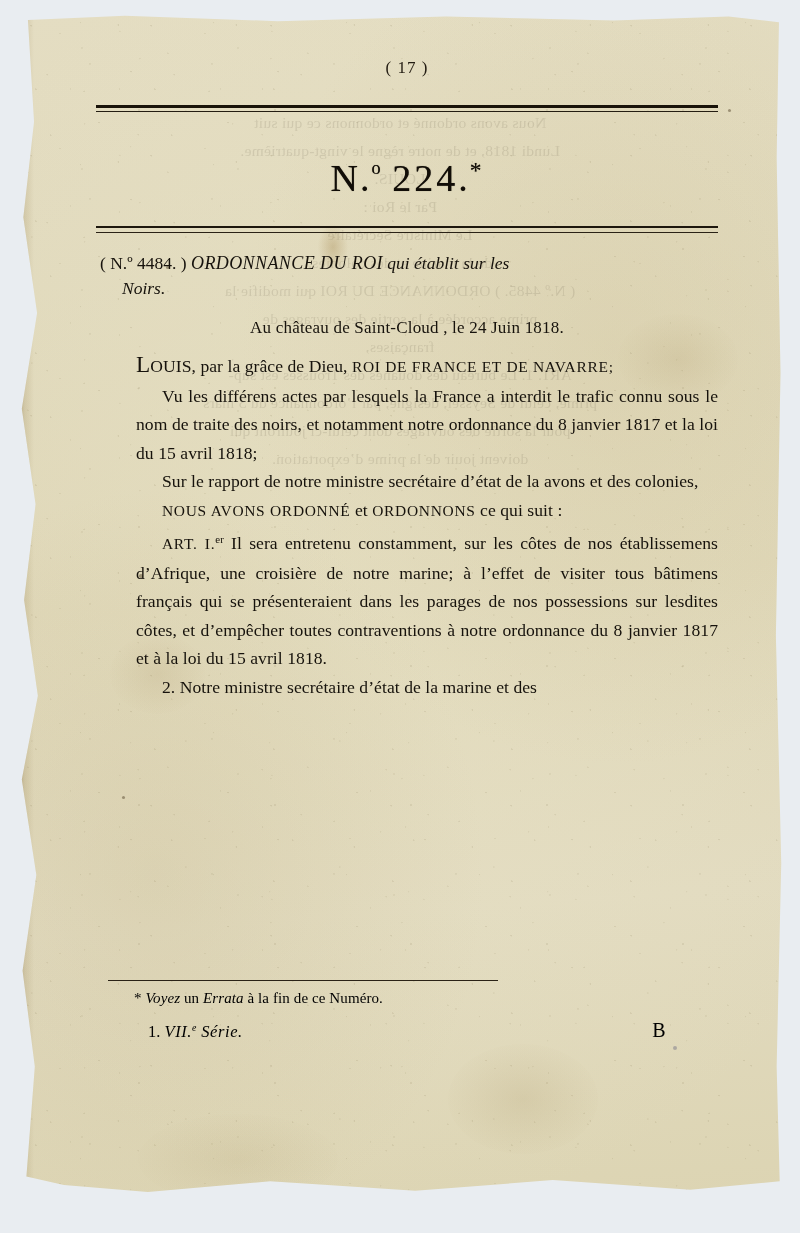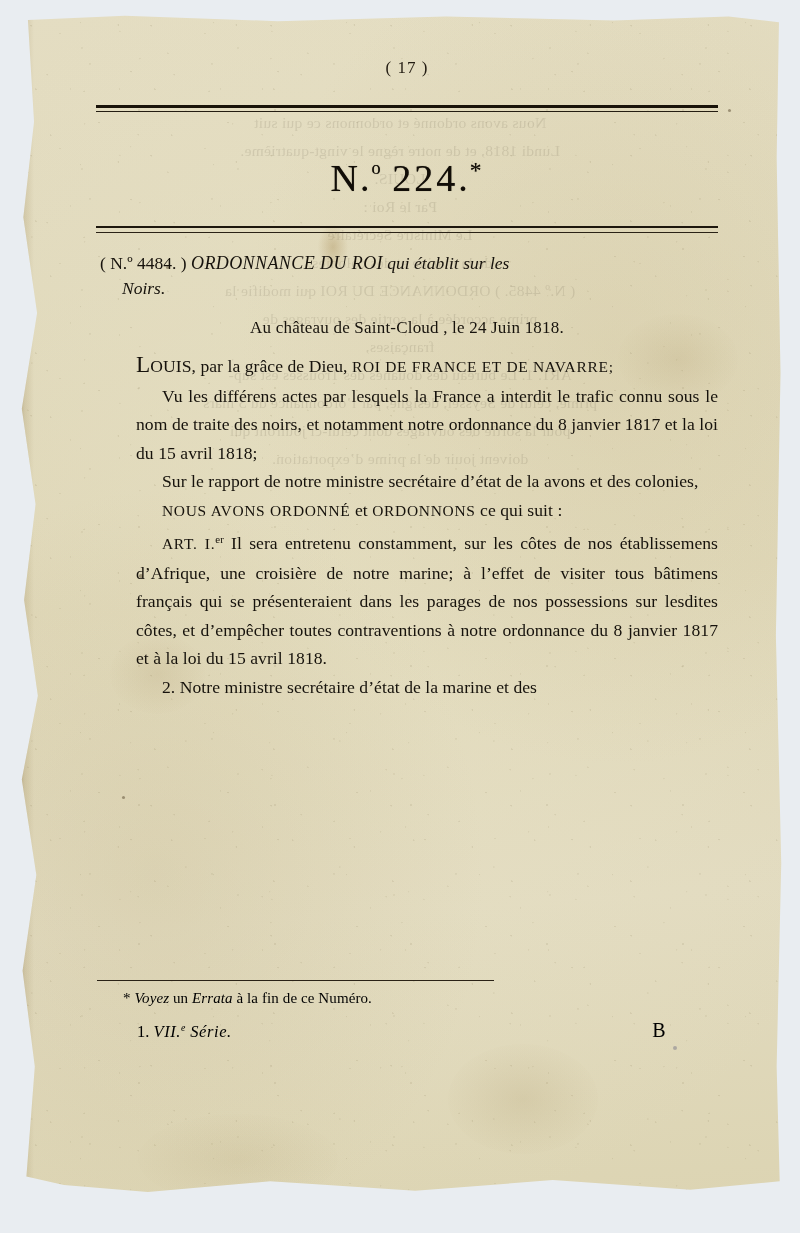--- a/index.html
+++ b/index.html
@@ -181,21 +181,21 @@
   p.para .sup { font-size:.62em; vertical-align:.55em; }
 
   .king { margin-top:2px; }
 
   .ordonne { margin-top:16px; }
   .art1    { margin-top:16px; }
 
   
   #foot {
     position:absolute;
-    left:79px; right:64px;
+    left:90px; right:64px;
     top:966px;
   }
   .foot-rule { width:64%; height:1.3px; background:#2a2216; }
   .footnote {
     margin-top:9px;
     font-size:15px;
     padding-left:26px;
     letter-spacing:.1px;
   }
   .footnote .ital { font-style:italic; }

